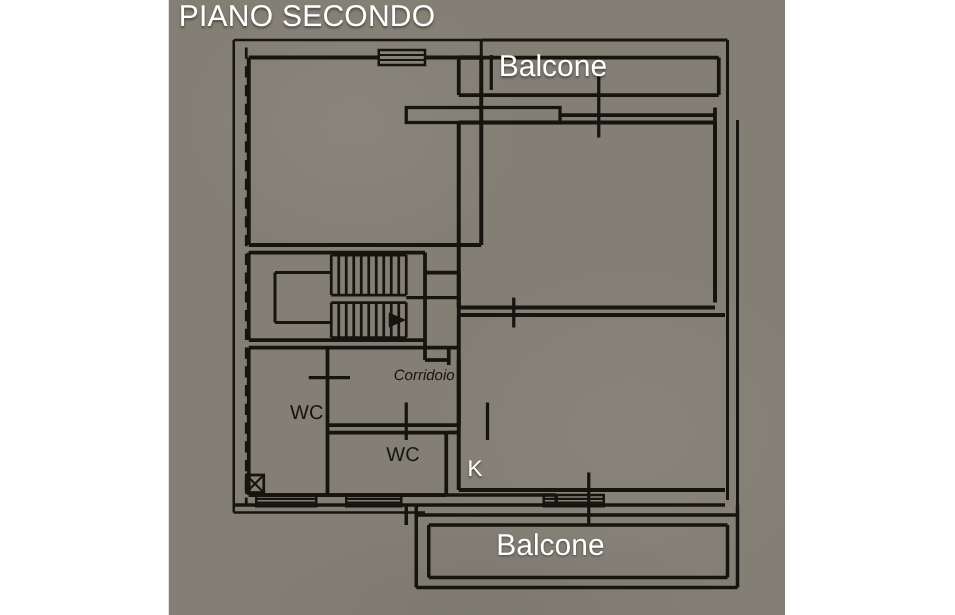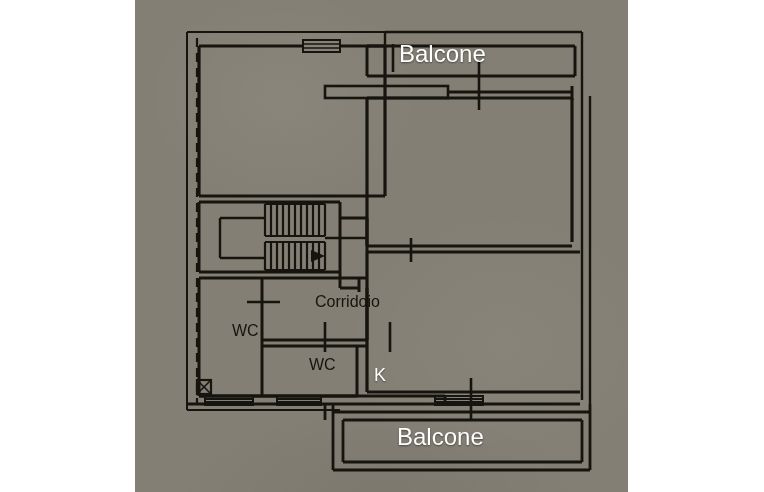--- a/index.html
+++ b/index.html
@@ -13,21 +13,21 @@
       radial-gradient(ellipse 240px 200px at 75% 70%, rgba(255,255,255,.04), rgba(0,0,0,0) 70%),
       radial-gradient(ellipse 300px 120px at 50% 100%, rgba(0,0,0,.05), rgba(0,0,0,0) 70%);
     pointer-events:none;}
   #plan{position:absolute;left:0;top:0;width:493px;height:492px;}
   .lbl{position:absolute;white-space:nowrap;line-height:1;}
   .lbl-white{color:#ffffff;text-shadow:0 1px 2px rgba(0,0,0,.45);}
   .lbl-dark{color:#16140f;}
   #title{left:143px;top:2px;font-size:24px;font-weight:400;letter-spacing:.2px;}
   #bal-top{left:399px;top:42px;font-size:24px;}
   #bal-bot{left:397px;top:425px;font-size:24px;}
-  #corridoio{left:315px;top:294px;font-size:16px;}
+  #corridoio{left:315px;top:294px;font-size:12px;font-style:italic;}
   #wc1{left:232px;top:323px;font-size:16px;}
   #wc2{left:309px;top:357px;font-size:16px;}
   #kitchen{left:374px;top:366px;font-size:18px;}
 </style>
 </head>
 <body>
 
 <div id="stage">
   <div id="photo">
 
@@ -246,20 +246,21 @@
           <path d="M447 420 V462"></path>
         </g>
         <g stroke-width="2.8">
           <path d="M198 404 V412"></path>
           <path d="M190 404 V420"></path>
         </g>
 
       </g>
     </svg>
 
+    <div class="lbl lbl-white" id="title" style="left:8px;top:2px;">PIANO SECONDO</div>
 
     <div class="lbl lbl-white" id="bal-top" style="left:264px;top:42px;">Balcone</div>
 
     <div class="lbl lbl-white" id="bal-bot" style="left:262px;top:425px;">Balcone</div>
 
     <div class="lbl lbl-dark" id="corridoio" style="left:180px;top:294px;">Corridoio</div>
 
     <div class="lbl lbl-dark" id="wc1" style="left:97px;top:323px;">WC</div>
 
     <div class="lbl lbl-dark" id="wc2" style="left:174px;top:357px;">WC</div>

